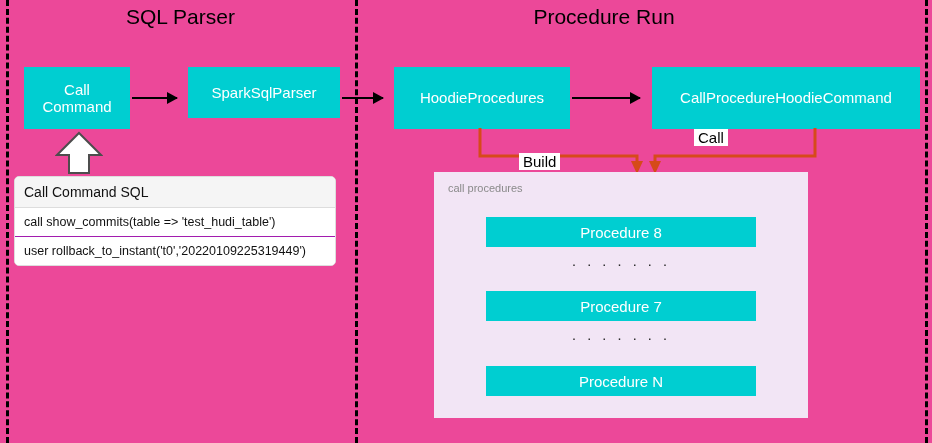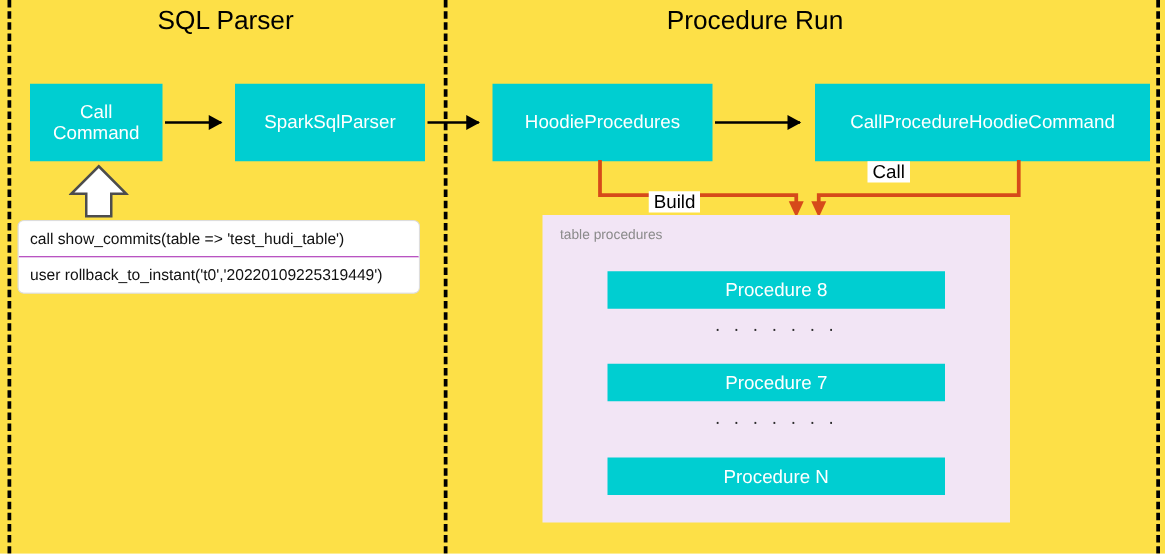--- a/index.html
+++ b/index.html
@@ -4,21 +4,21 @@
 <style>
   html, body {
     margin: 0;
     padding: 0;
     background: #ffffff;
   }
   #canvas {
     position: relative;
     width: 932px;
     height: 443px;
-    background: #fde047;
+    background: #ec4899;
     font-family: "Liberation Sans", sans-serif;
     overflow: hidden;
   }
 
   
   .divider {
     position: absolute;
     top: 0;
     width: 0;
     height: 443px;
@@ -47,21 +47,21 @@
     display: flex;
     align-items: center;
     justify-content: center;
     text-align: center;
     font-size: 15px;
     line-height: 1.15;
     box-sizing: border-box;
     white-space: pre-line;
   }
   #box-call-command { left: 24px;  top: 67px; width: 106px; height: 62px; font-size: 15px; }
-  #box-spark        { left: 188px; top: 67px; width: 152px; height: 62px; }
+  #box-spark        { left: 188px; top: 67px; width: 152px; height: 51px; }
   #box-hoodie       { left: 394px; top: 67px; width: 176px; height: 62px; }
   #box-callproc     { left: 652px; top: 67px; width: 268px; height: 62px; }
 
   
   .arrow-h {
     position: absolute;
     height: 2px;
     background: #000000;
   }
   .arrow-h::after {
@@ -199,37 +199,38 @@
 
   <div class="arrow-h" id="arrow-1"></div>
   <div class="arrow-h" id="arrow-2"></div>
   <div class="arrow-h" id="arrow-3"></div>
 
   <svg id="uparrow" viewBox="0 0 48 44">
     <polygon points="24,2 46,24 34,24 34,42 14,42 14,24 2,24" fill="#ffffff" stroke="#4d4d4d" stroke-width="2" stroke-linejoin="miter"></polygon>
   </svg>
 
   <div id="sql-box">
+    <div class="sql-header">Call Command SQL</div>
     <div class="sql-row">call show_commits(table =&gt; 'test_hudi_table')</div>
     <div class="sql-row">user rollback_to_instant('t0','20220109225319449')</div>
   </div>
 
   <svg id="connectors" viewBox="0 0 420 50">
 
     <path d="M40,0 L40,28 L197,28 L197,34" fill="none" stroke="#D64A1A" stroke-width="3"></path>
     <polygon points="191,33 203,33 197,46" fill="#D64A1A"></polygon>
 
     <path d="M375,0 L375,28 L215,28 L215,34" fill="none" stroke="#D64A1A" stroke-width="3"></path>
     <polygon points="209,33 221,33 215,46" fill="#D64A1A"></polygon>
   </svg>
   <div class="conn-label" id="label-build">Build</div>
   <div class="conn-label" id="label-call">Call</div>
 
   <div id="proc-panel">
-    <div class="panel-caption">table procedures</div>
+    <div class="panel-caption">call procedures</div>
 
     <div class="proc-item" id="proc-1">Procedure 8</div>
     <div class="dots" id="dots-1">· · · · · · ·</div>
     <div class="proc-item" id="proc-2">Procedure 7</div>
     <div class="dots" id="dots-2">· · · · · · ·</div>
     <div class="proc-item" id="proc-3">Procedure N</div>
   </div>
 
 </div>
 

